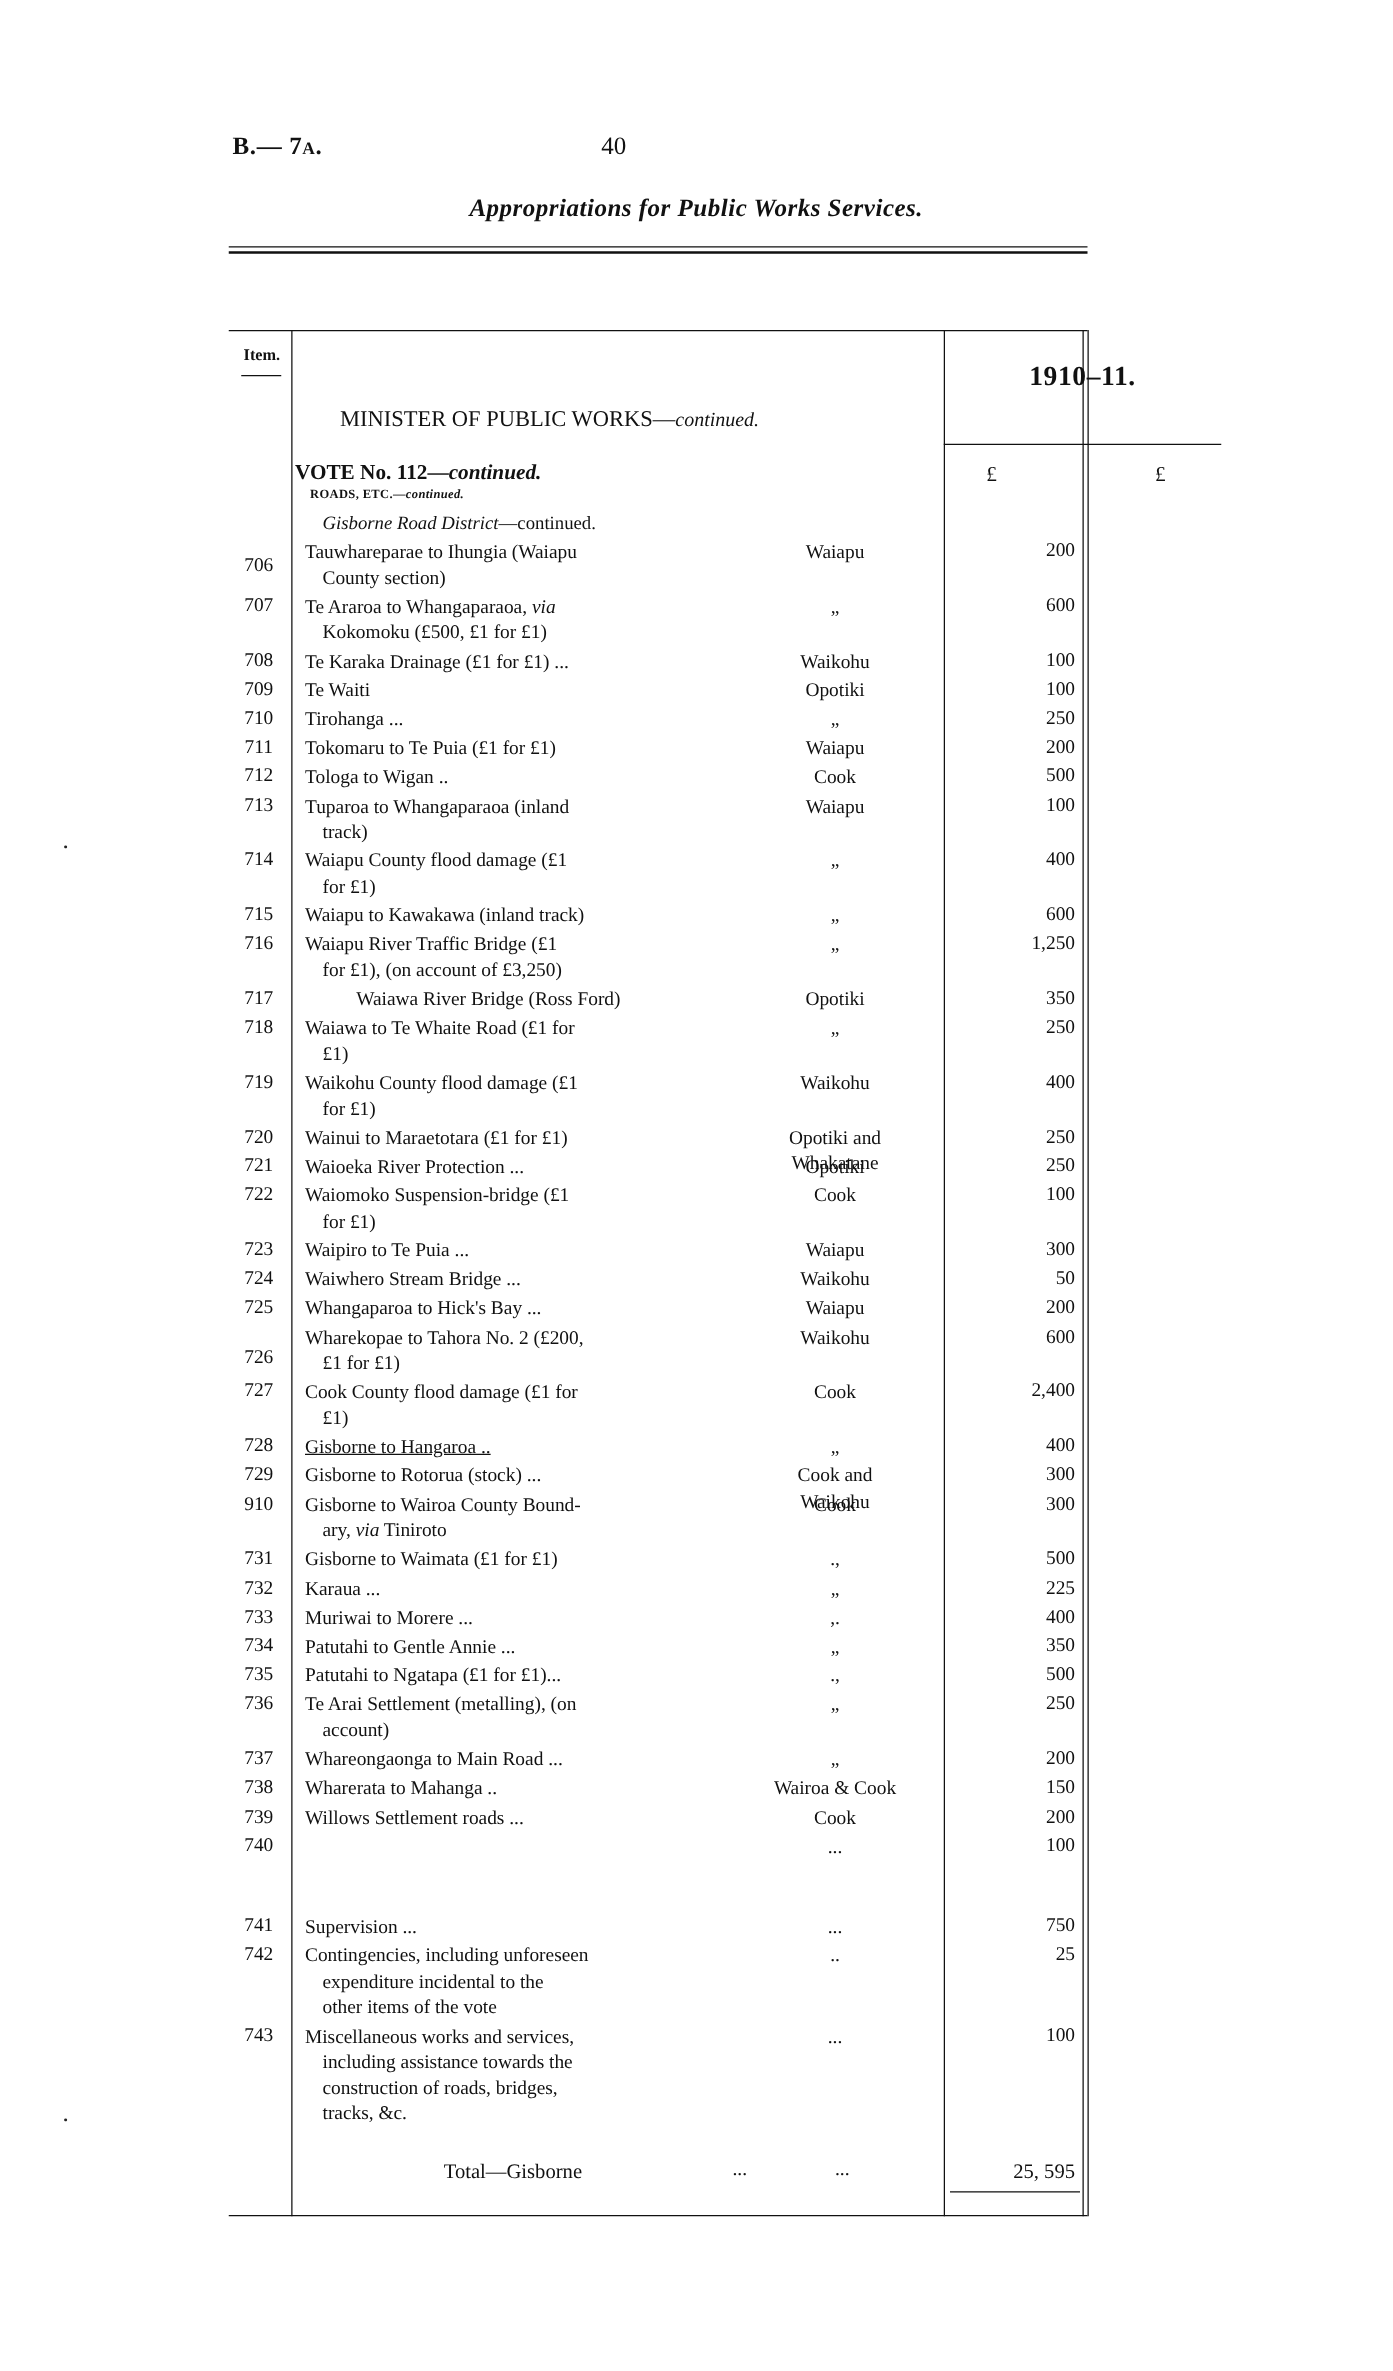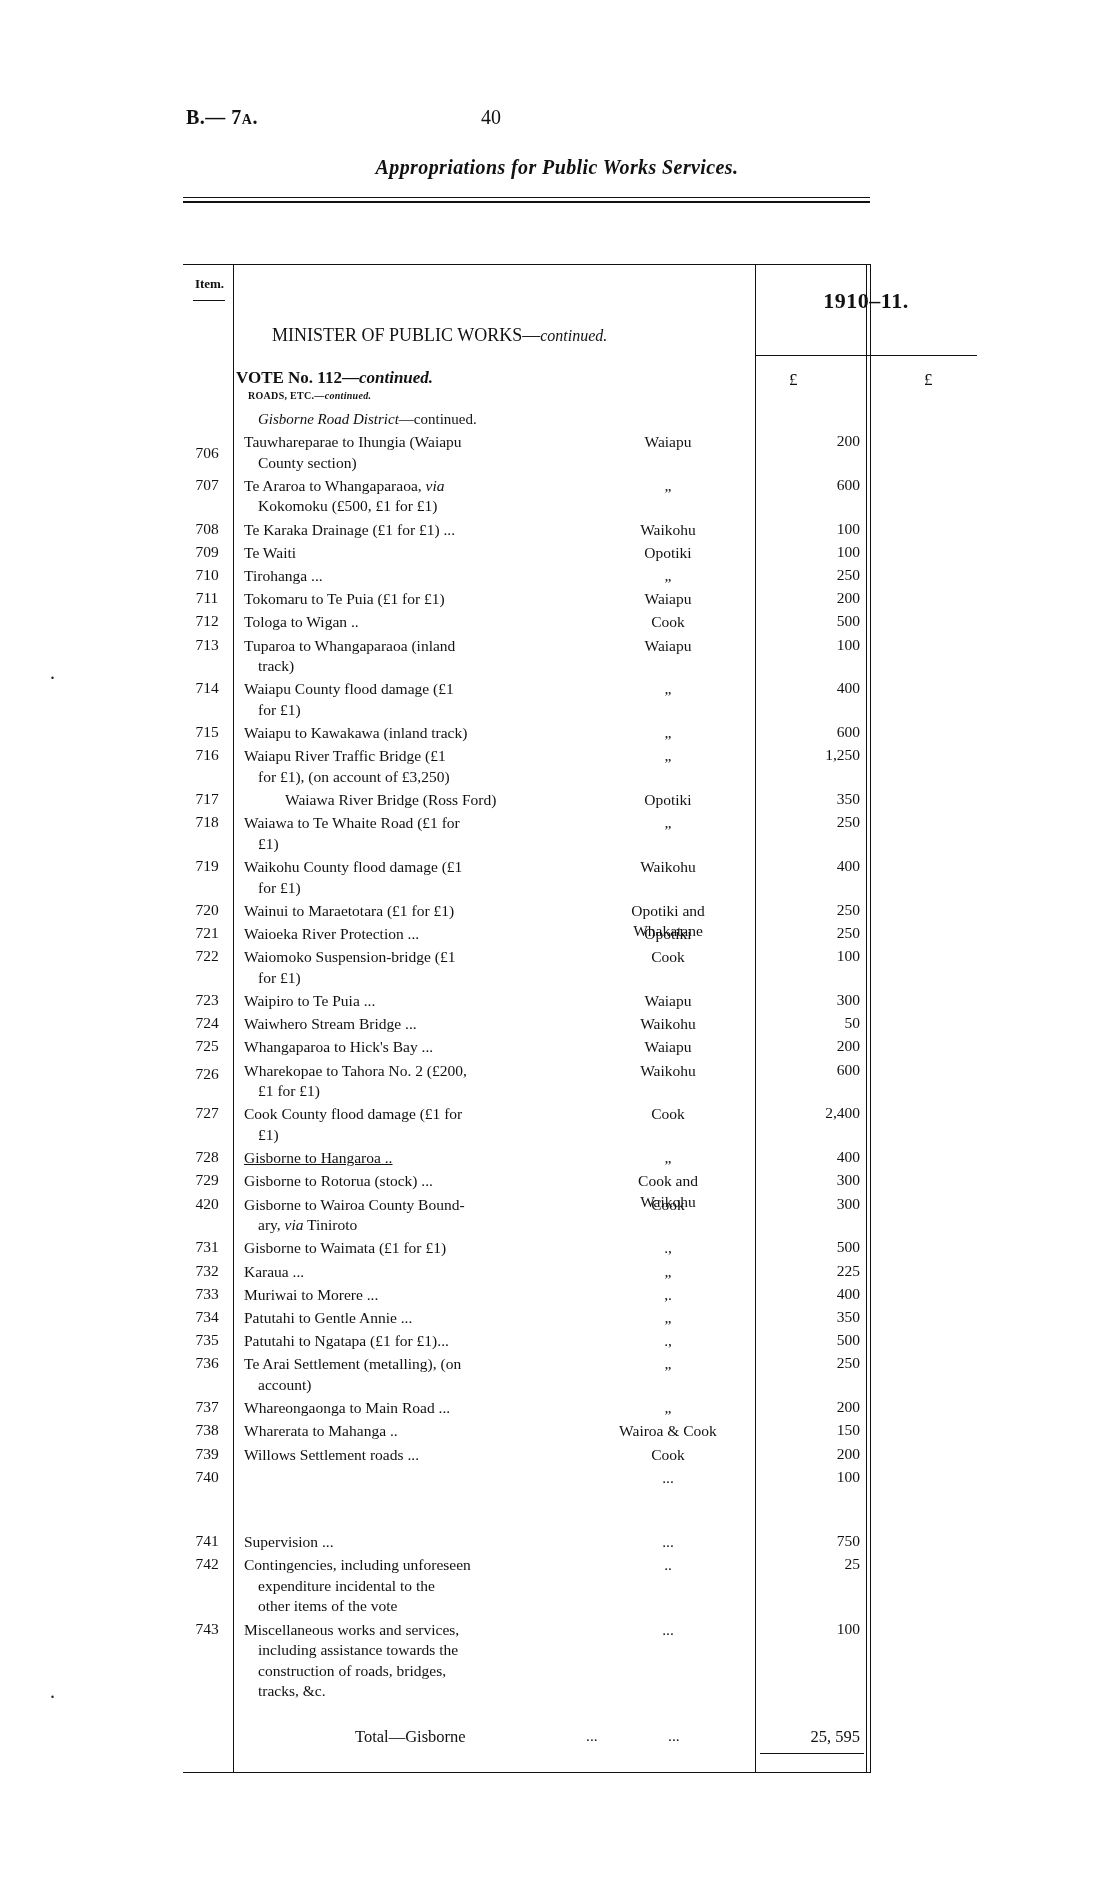--- a/index.html
+++ b/index.html
@@ -453,21 +453,21 @@
       </div>
       <div class="row" style="height: 23.2px;">
         <div class="c-item" style="top: 0px;">725</div>
         <div class="c-desc" style="top: 0px;">
           <span class="ind">Whangaparoa to Hick's Bay       ...</span>
         </div>
         <div class="c-place" style="top: 0px;">Waiapu</div>
         <div class="c-amt" style="top: 0px;">200</div>
       </div>
       <div class="row" style="height: 43.8px;">
-        <div class="c-item" style="top: 4px;">726</div>
+        <div class="c-item" style="top: 16px;">726</div>
         <div class="c-desc" style="top: 0px;">
           <span class="ind">Wharekopae to Tahora No. 2 (£200,</span>
           <span class="ind" style="padding-left:14px">£1 for £1)</span>
         </div>
         <div class="c-place" style="top: 0px;">Waikohu</div>
         <div class="c-amt" style="top: 0px;">600</div>
       </div>
       <div class="row" style="height: 43.8px;">
         <div class="c-item" style="top: 0px;">727</div>
         <div class="c-desc" style="top: 0px;">
@@ -487,21 +487,21 @@
       </div>
       <div class="row" style="height: 23.2px;">
         <div class="c-item" style="top: 0px;">729</div>
         <div class="c-desc" style="top: 0px;">
           <span class="ind">Gisborne to Rotorua (stock)     ...</span>
         </div>
         <div class="c-place" style="top: 0px;">Cook and<br>Waikohu</div>
         <div class="c-amt" style="top: 0px;">300</div>
       </div>
       <div class="row" style="height: 43.8px;">
-        <div class="c-item" style="top: 0px;">420</div>
+        <div class="c-item" style="top: 0px;">910</div>
         <div class="c-desc" style="top: 0px;">
           <span class="ind">Gisborne to Wairoa County Bound-</span>
           <span class="ind" style="padding-left:14px">ary, <i>via</i> Tiniroto</span>
         </div>
         <div class="c-place" style="top: 0px;">Cook</div>
         <div class="c-amt" style="top: 0px;">300</div>
       </div>
       <div class="row" style="height: 23.2px;">
         <div class="c-item" style="top: 0px;">731</div>
         <div class="c-desc" style="top: 0px;">

